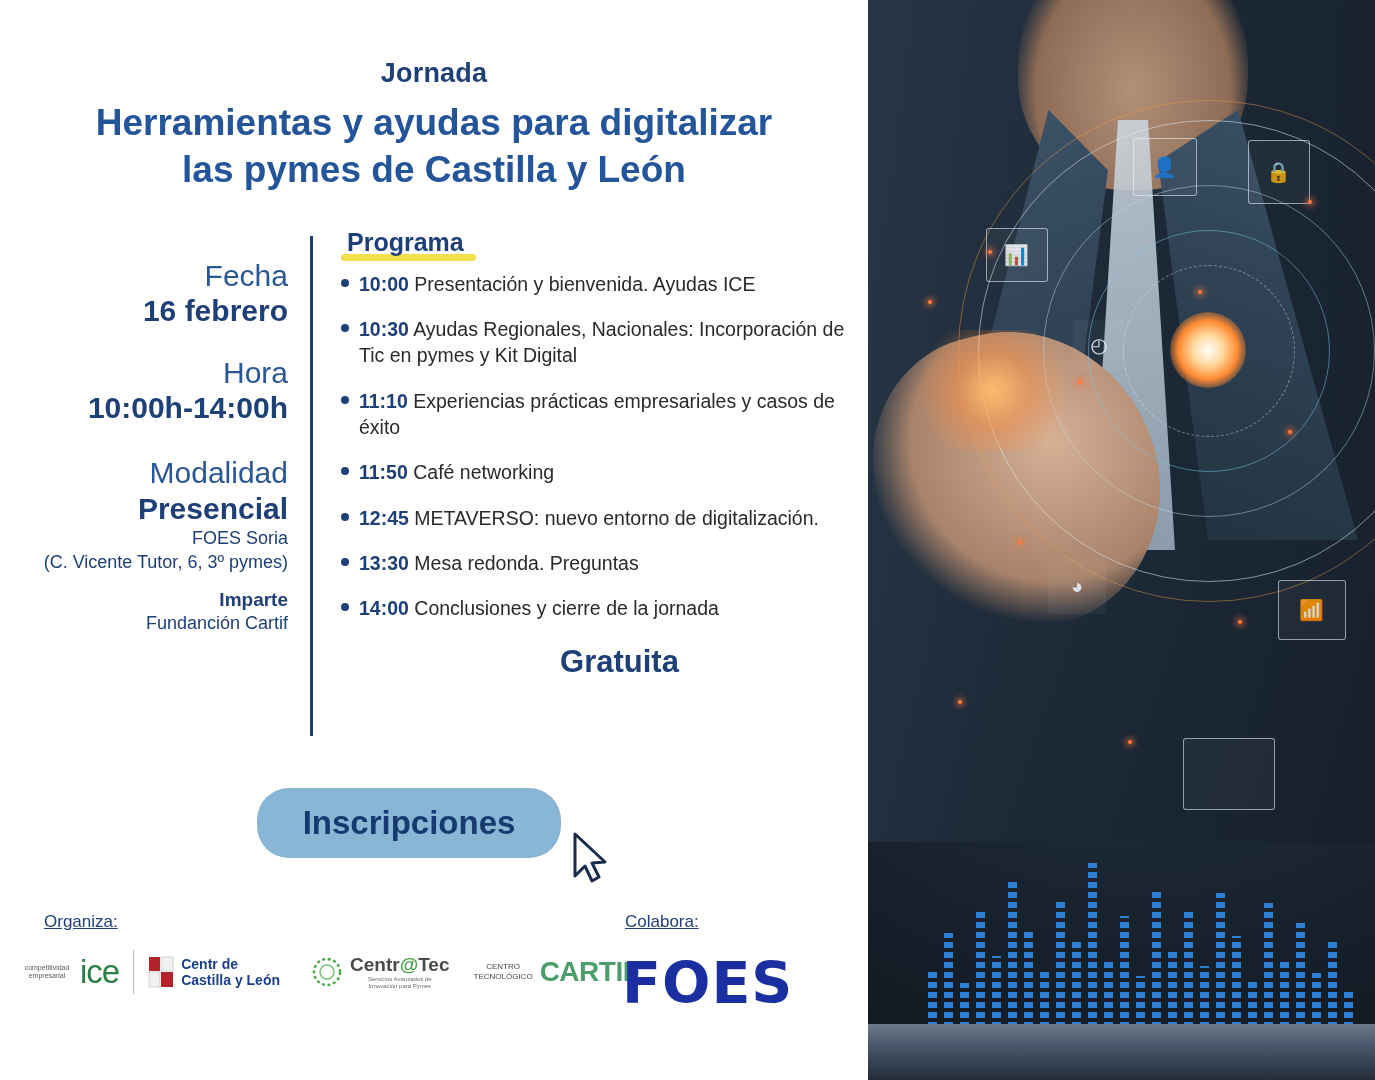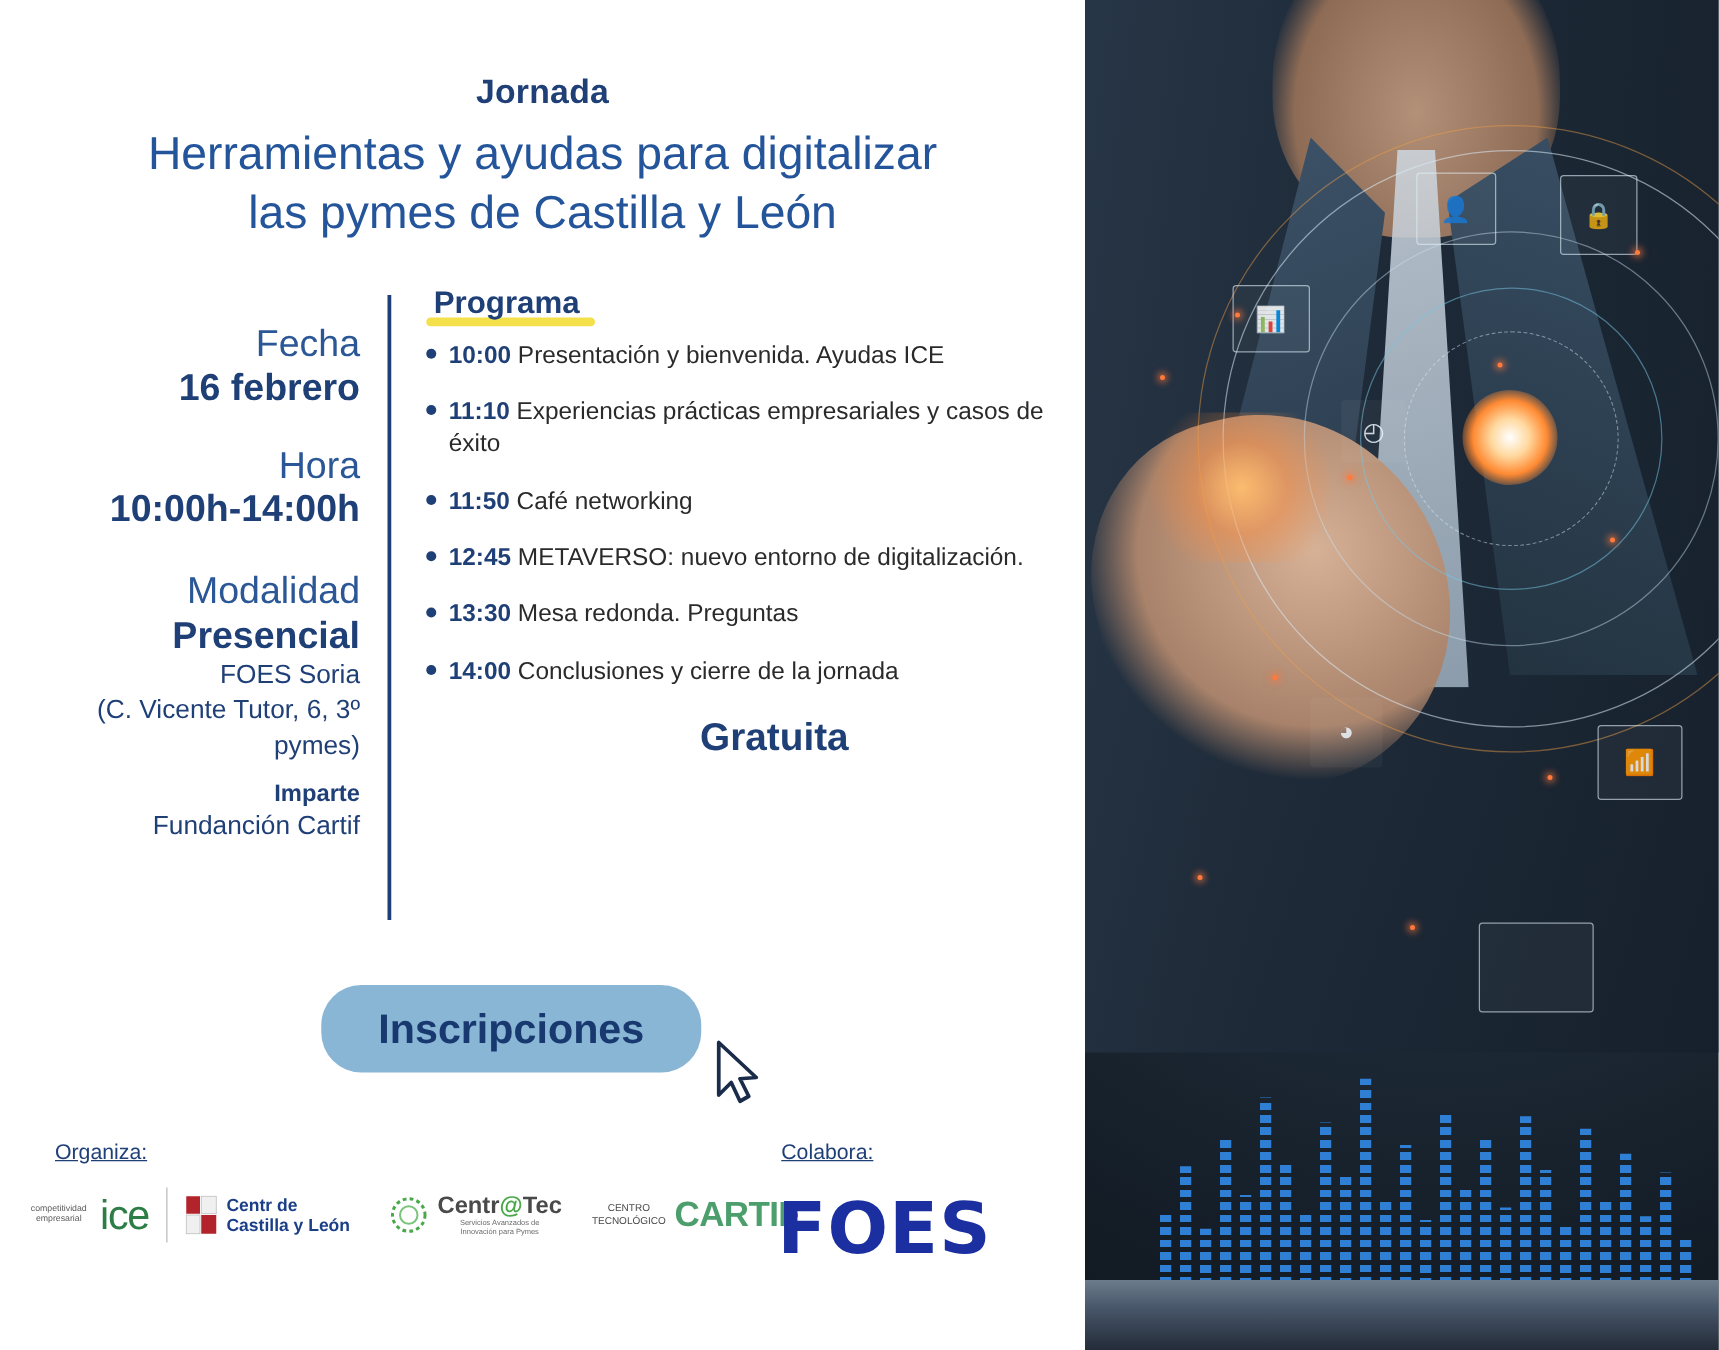--- a/index.html
+++ b/index.html
@@ -35,21 +35,21 @@
     padding-top: 58px;
   }
   .jornada {
     font-size: 27px;
     font-weight: bold;
     color: #1f3f77;
     letter-spacing: .2px;
   }
   .main-title {
     font-size: 37px;
-    font-weight: normal;
+    font-weight: bold;
     color: #24559b;
     line-height: 1.28;
     margin-top: 10px;
     padding: 0 40px;
   }
 
   
   .columns {
     display: flex;
     margin-top: 34px;
@@ -81,21 +81,21 @@
     color: #2b5796;
     line-height: 1.18;
   }
   .val {
     font-size: 30px;
     font-weight: bold;
     color: #1f3f77;
     line-height: 1.18;
   }
   .val-sm {
-    font-size: 21px;
+    font-size: 18px;
     color: #1f3f77;
     line-height: 1.35;
   }
   .spacer-a { height: 26px; }
   .spacer-b { height: 30px; }
   .imparte-lbl {
     font-size: 19px;
     font-weight: bold;
     color: #1f3f77;
     margin-top: 14px;
@@ -507,20 +507,23 @@
 
       <div class="divider"></div>
 
       <div class="col-right">
         <div class="programa-wrap">
           <span class="programa">Programa</span>
         </div>
         <ul class="agenda">
           <li>
             <span class="dot"></span><span class="time">10:00</span> <span>Presentación y bienvenida. Ayudas ICE</span>
+          </li>
+          <li>
+            <span class="dot"></span><span class="time">10:30</span> <span>Ayudas Regionales, Nacionales: Incorporación de Tic en pymes y Kit Digital</span>
           </li>
           <li>
             <span class="dot"></span><span class="time">11:10</span> <span>Experiencias prácticas empresariales y casos de éxito</span>
           </li>
           <li>
             <span class="dot"></span><span class="time">11:50</span> <span>Café networking</span>
           </li>
           <li>
             <span class="dot"></span><span class="time">12:45</span> <span>METAVERSO: nuevo entorno de digitalización.</span>
           </li>

